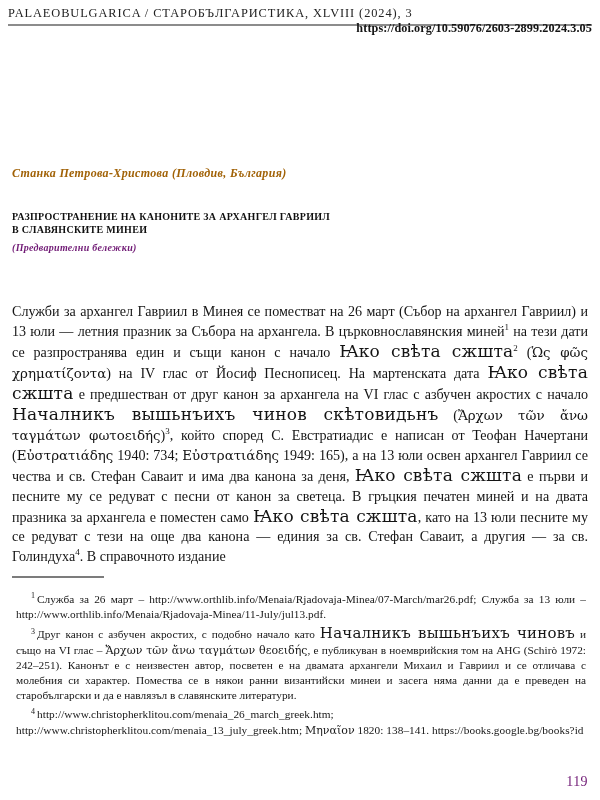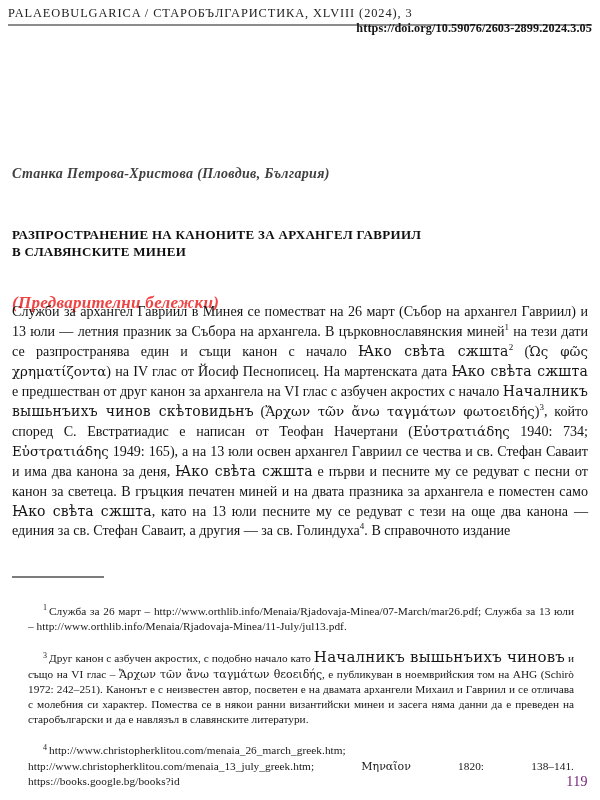--- a/index.html
+++ b/index.html
@@ -61,42 +61,42 @@
   }
 
   
   .titleblock {
     position: absolute;
     left: 12px;
     top: 166px;
     width: 576px;
   }
   .author {
-    font-size: 14px;
+    font-size: 12px;
     font-style: italic;
     font-weight: bold;
     letter-spacing: 0.35px;
-    color: #404040;
-    margin: 0 0 44px 0;
+    color: #a16207;
+    margin: 0 0 29px 0;
   }
   .title {
-    font-size: 13px;
+    font-size: 10px;
     line-height: 1.33;
     letter-spacing: 0.3px;
     color: #101010;
-    margin: 0 0 32px 0;
+    margin: 0 0 5px 0;
     text-transform: none;
   }
   .title .ln { display: block; }
   .subtitle {
-    font-size: 17px;
+    font-size: 10px;
     font-style: italic;
     font-weight: bold;
     letter-spacing: 0.3px;
-    color: #ef4444;
+    color: #701a75;
     margin: 0;
   }
 
   
   .body {
     position: absolute;
     left: 12px;
     top: 302px;
     width: 576px;
   }
@@ -109,21 +109,21 @@
     color: #141414;
     hyphens: manual;
   }
   .para sup {
     font-size: 9px;
     vertical-align: super;
     line-height: 0;
   }
   .cs {
     font-family: "DejaVu Serif", "Liberation Serif", serif;
-    font-size: 14px;
+    font-size: 17px;
     letter-spacing: 0.2px;
   }
   .gr {
     font-family: "DejaVu Serif", "Liberation Serif", serif;
     font-size: 13.4px;
   }
 
   
   .fn-sep {
     position: absolute;
@@ -134,21 +134,21 @@
     background: #4a4a4a;
     opacity: 0.72;
   }
   .footnotes {
     position: absolute;
     left: 12px;
     top: 588px;
     width: 578px;
   }
   .fn {
-    margin: 16px;
+    margin: 4px;
     font-size: 11.3px;
     line-height: 15.2px;
     text-align: justify;
     color: #161616;
     text-indent: 15px;
   }
   .fn sup {
     font-size: 8px;
     vertical-align: super;
     line-height: 0;

